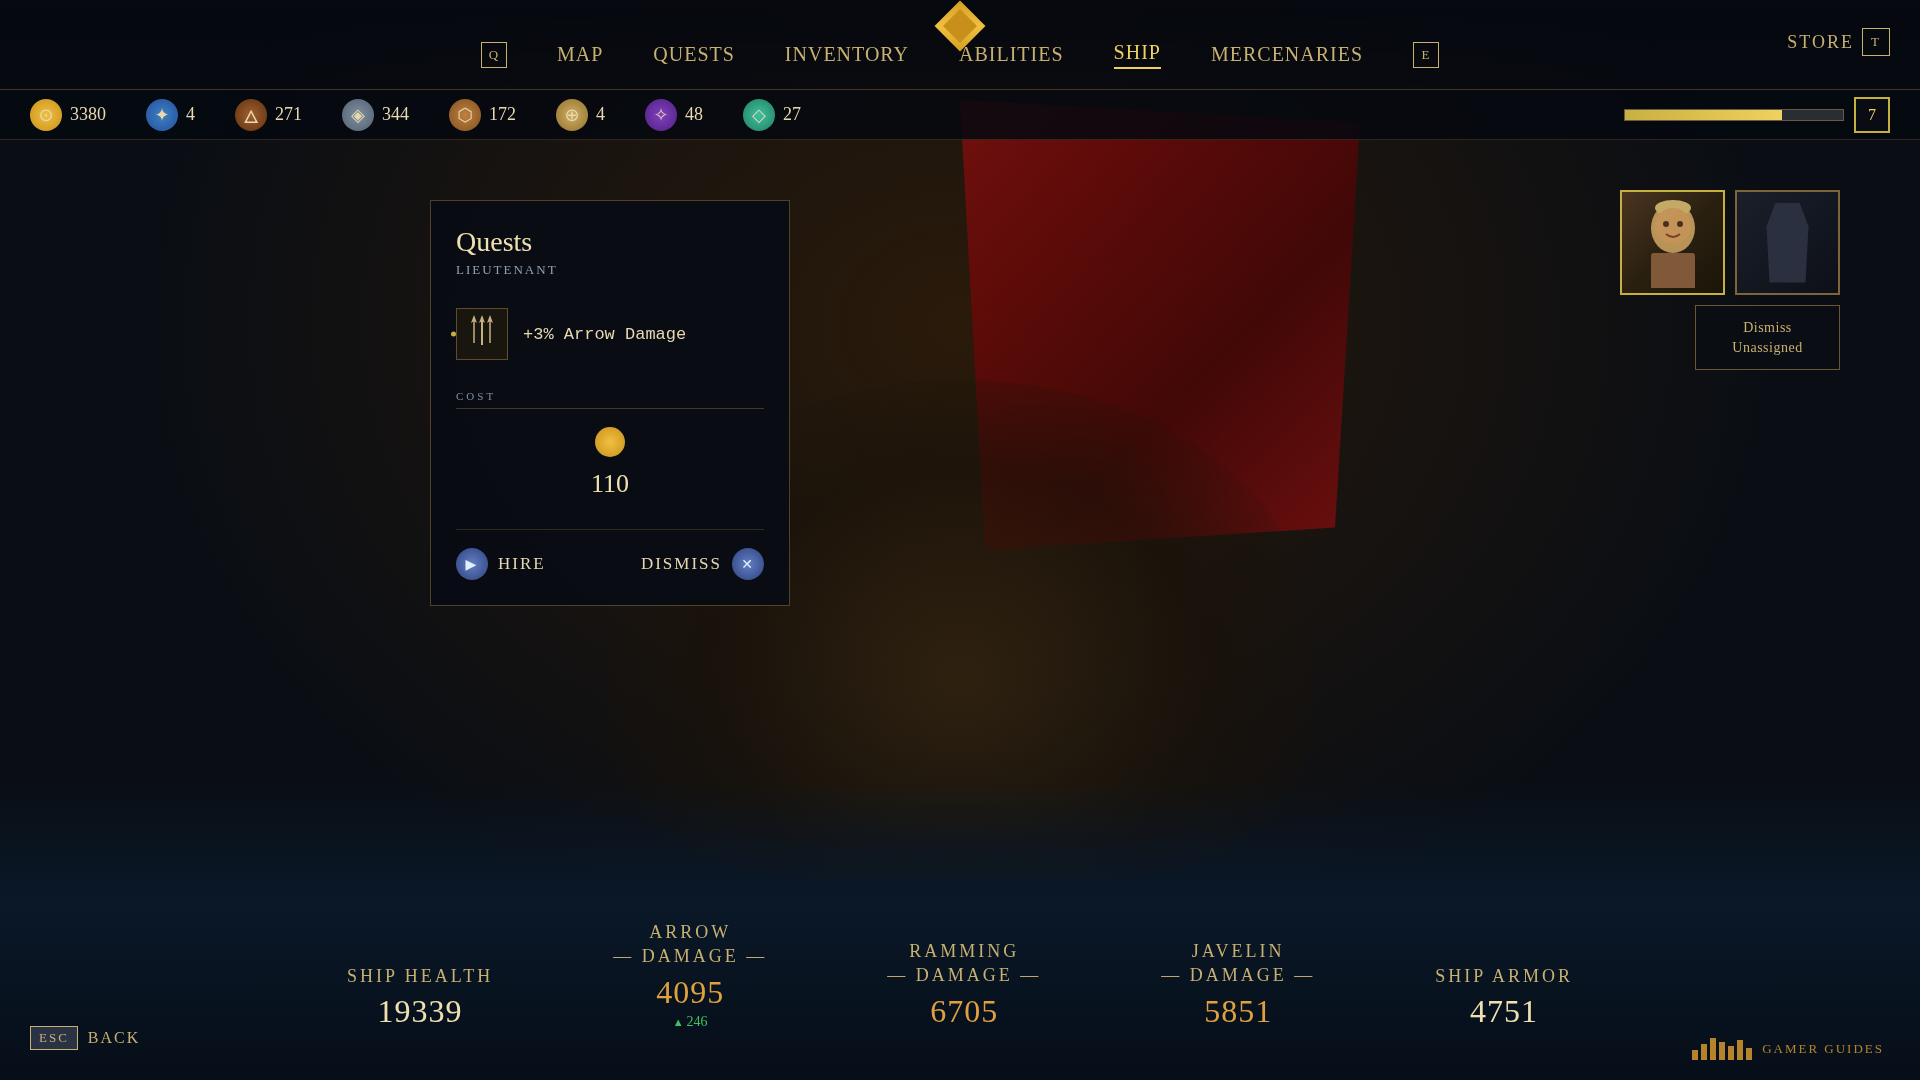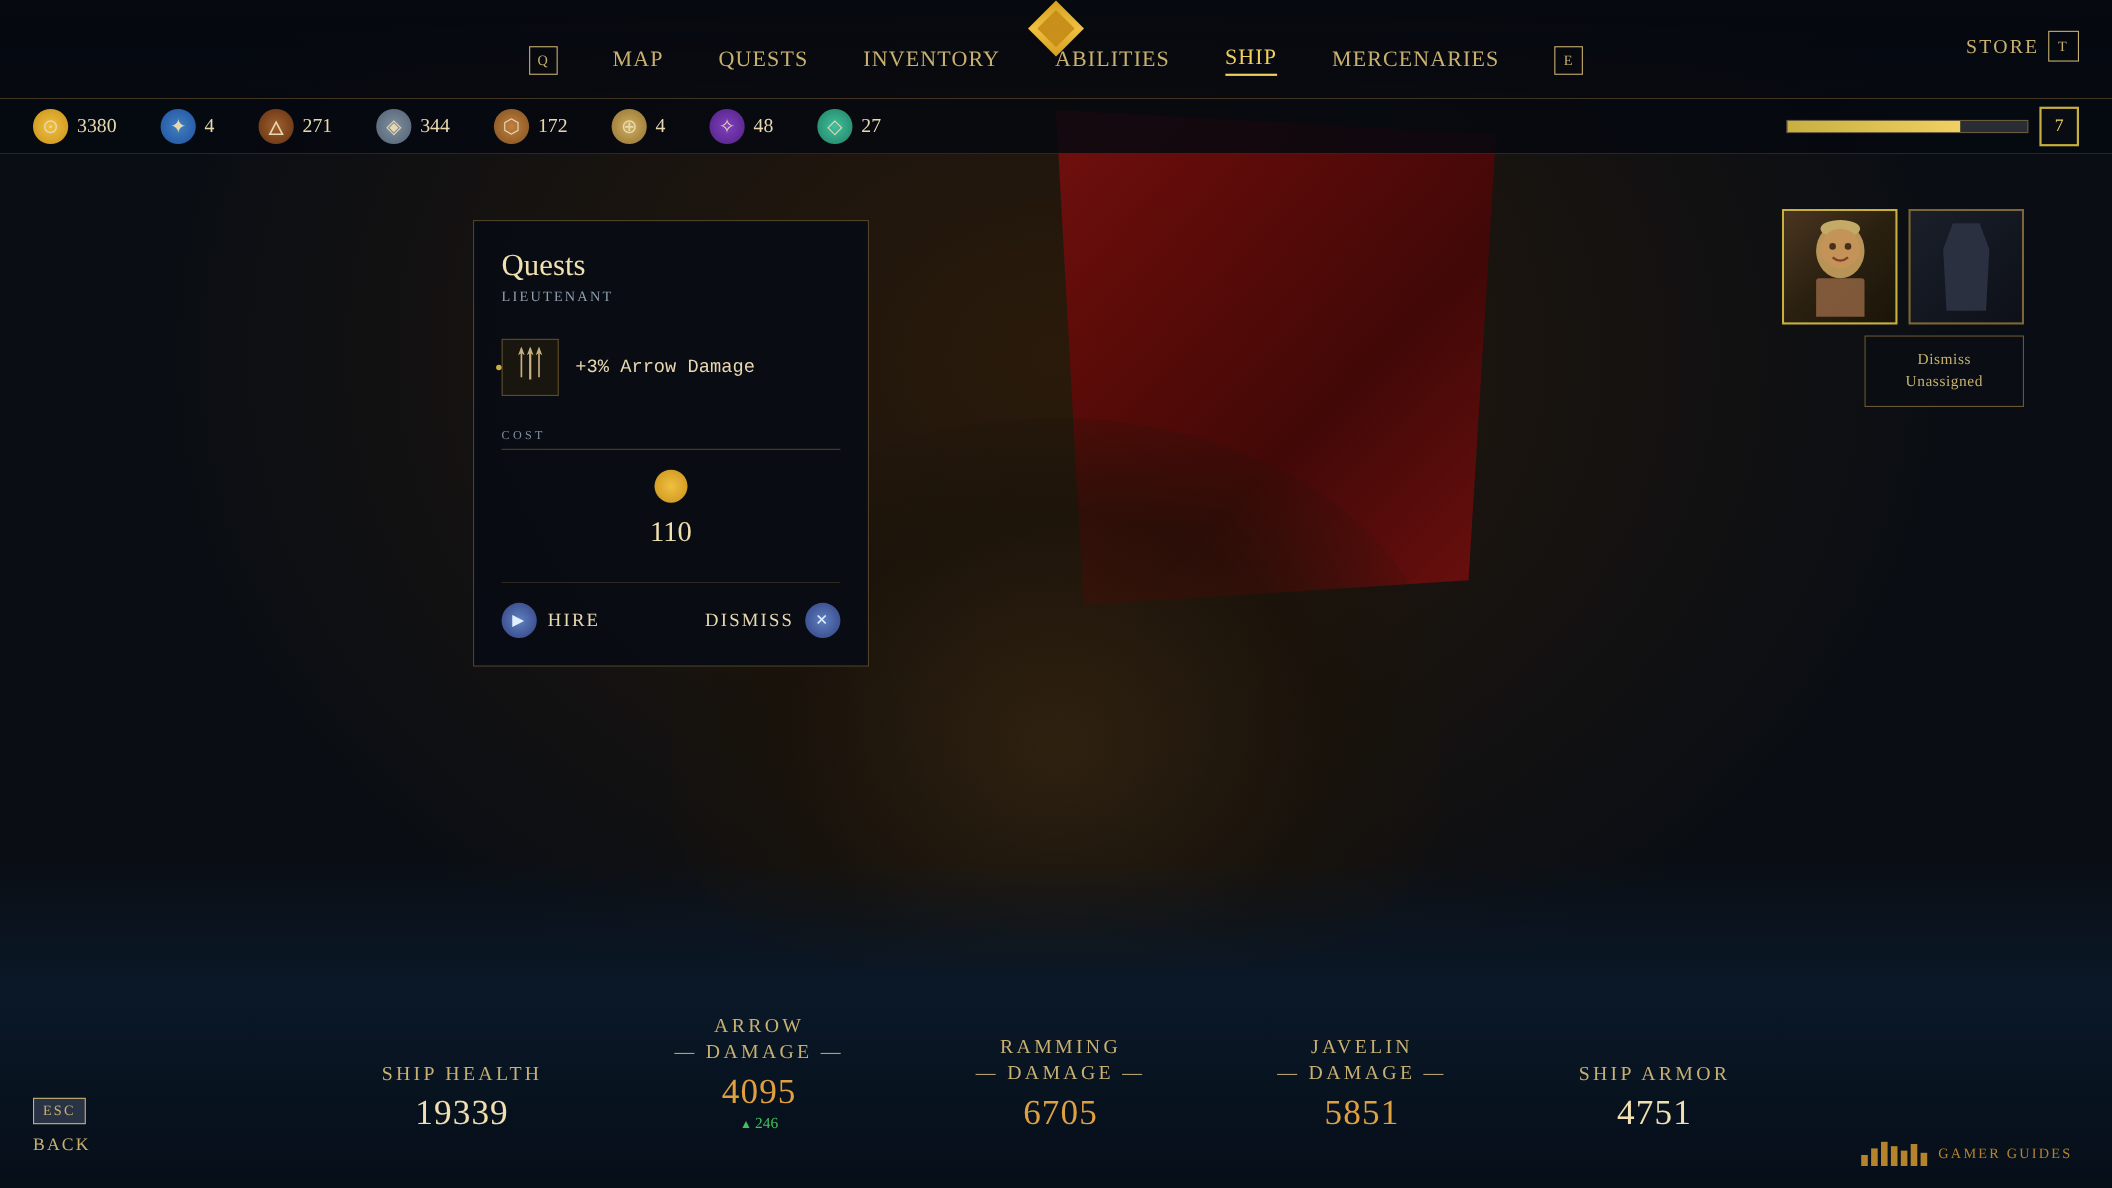--- a/index.html
+++ b/index.html
@@ -493,26 +493,25 @@
       content: '▲ ';
       font-size: 11px;
     }
 
     
     .back-btn {
       position: absolute;
       bottom: 30px;
       left: 30px;
       display: flex;
-      align-items: flex-start;
+      align-items: center;
       gap: 10px;
       font-size: 16px;
       color: #c8b070;
       letter-spacing: 2px;
-      flex-direction: column;
     }
 
     .esc-badge {
       background: rgba(50,60,80,0.8);
       border: 1px solid #c8b070;
       padding: 3px 8px;
       font-size: 13px;
       color: #c8b070;
     }
 

